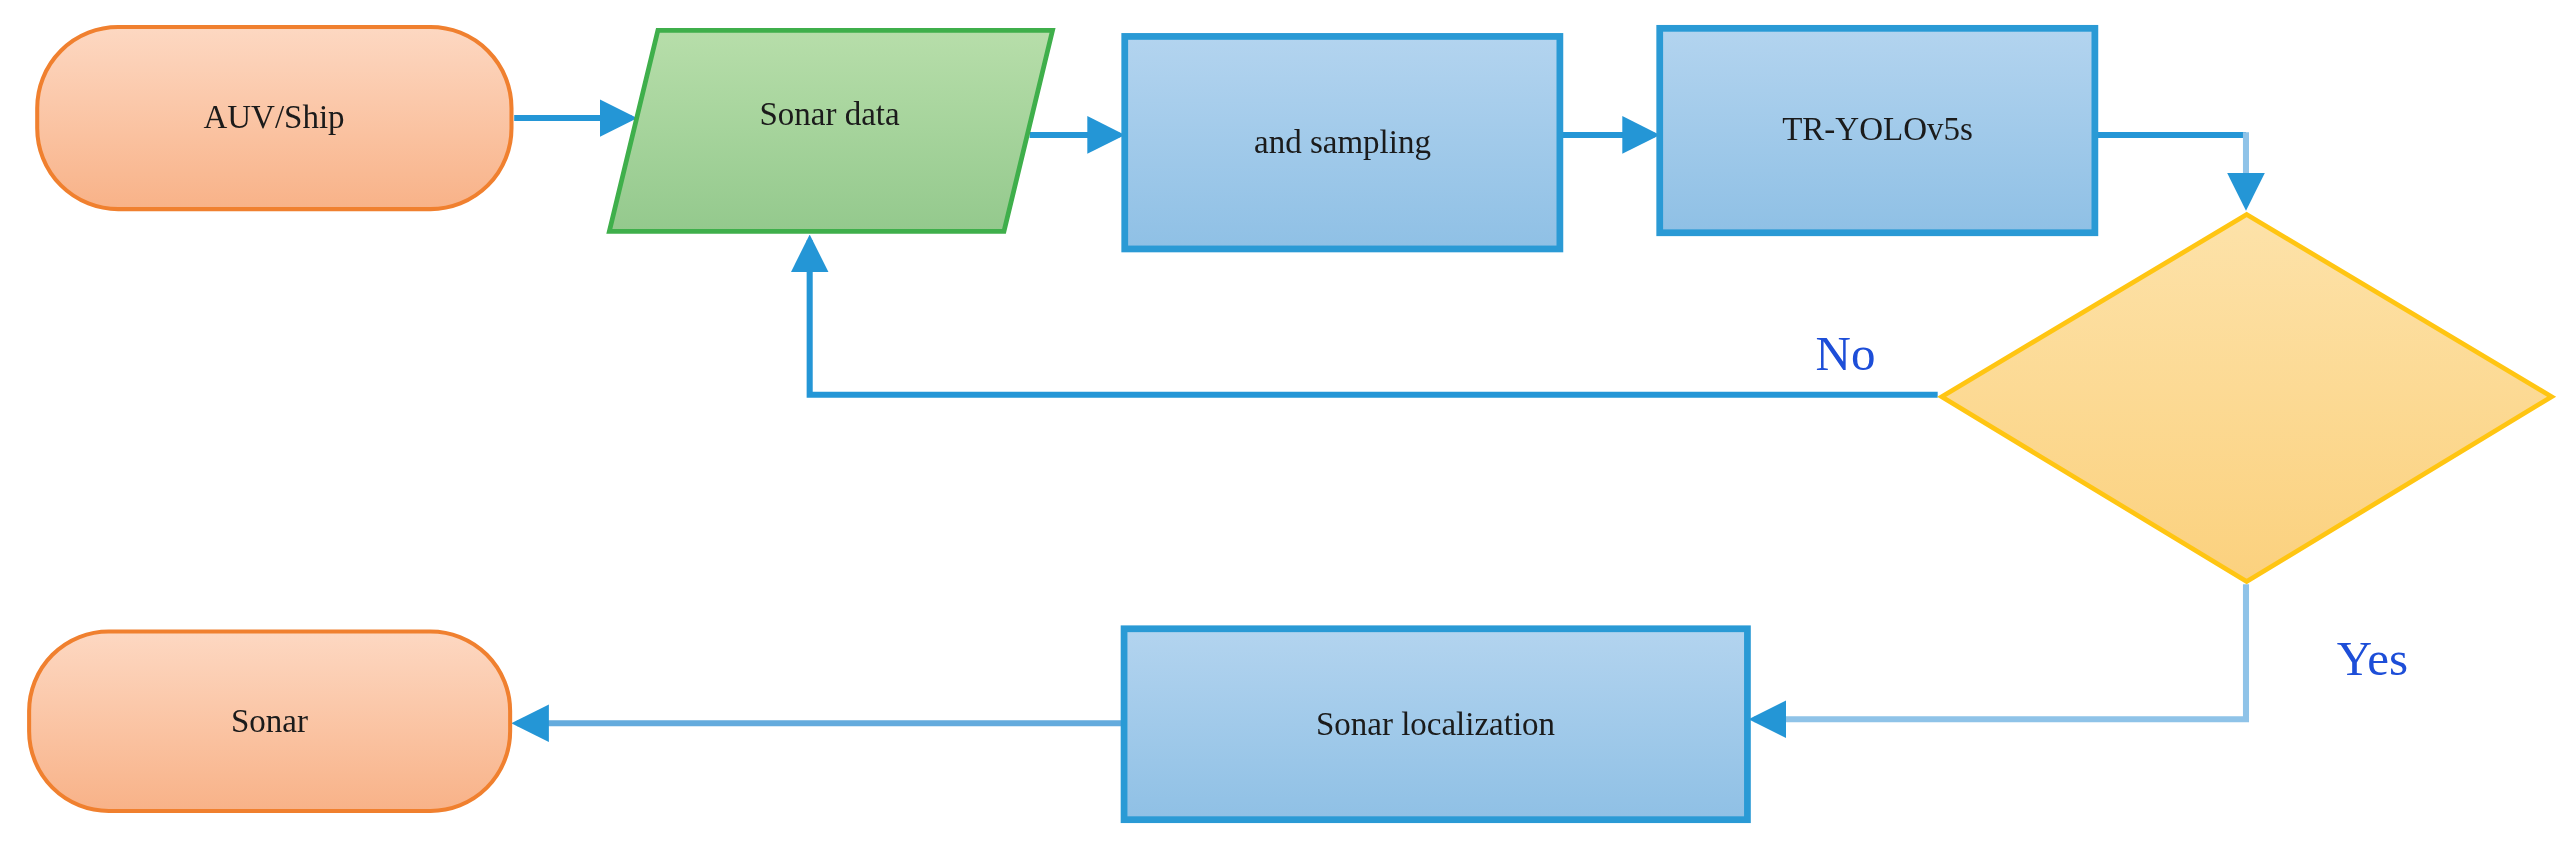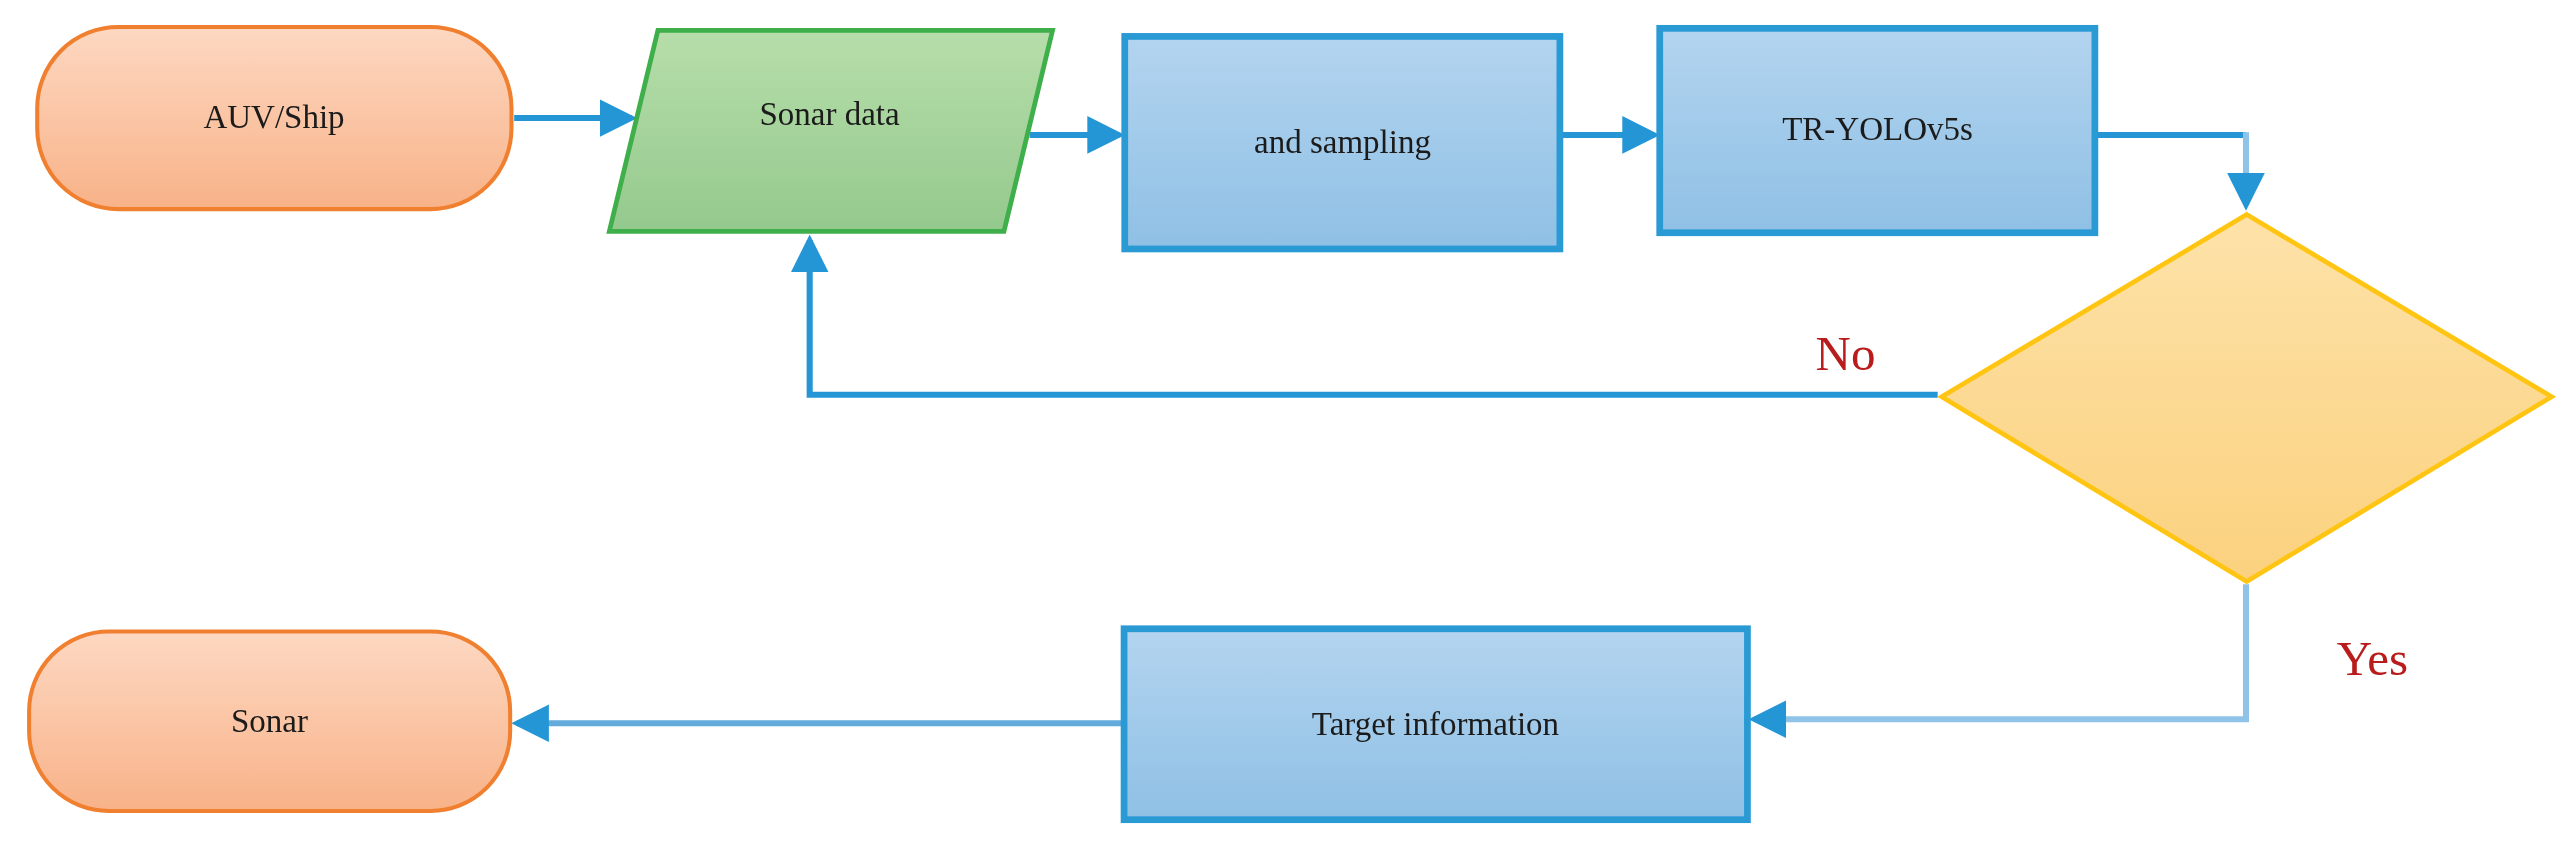--- a/index.html
+++ b/index.html
@@ -24,21 +24,21 @@
     color:#1b1b1b;
     pointer-events:none;
     white-space:nowrap;
   }
   .edge-lbl{
     position:absolute;
     display:flex;
     align-items:center;
     justify-content:center;
     font-size:49px;
-    color:#b91c1c;
+    color:#1d4ed8;
     pointer-events:none;
     white-space:nowrap;
   }
 </style>
 </head>
 <body>
 
 <div class="canvas">
 
   <svg viewBox="0 0 3818 1254">
@@ -93,21 +93,21 @@
   <div class="lbl" style="left:1125px;top:36px;width:435px;height:213px;">
     <span>and sampling</span>
   </div>
 
   <div class="lbl" style="left:1660px;top:28px;width:435px;height:204px;">
     <span>TR-YOLOv5s</span>
   </div>
 
 
   <div class="lbl" style="left:1124px;top:629px;width:623px;height:191px;">
-    <span>Target information</span>
+    <span>Sonar localization</span>
   </div>
 
   <div class="lbl" style="left:29px;top:632px;width:481px;height:179px;">
     <span>Sonar</span>
   </div>
 
   <div class="edge-lbl" style="left:1768px;top:316px;width:155px;height:74px;">
     <span>No</span>
   </div>
 

